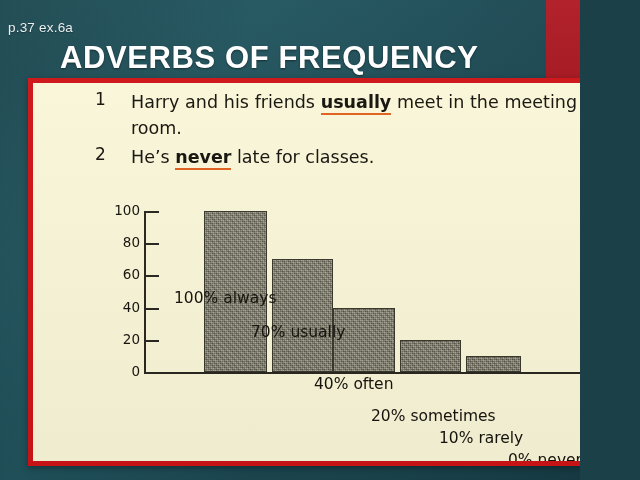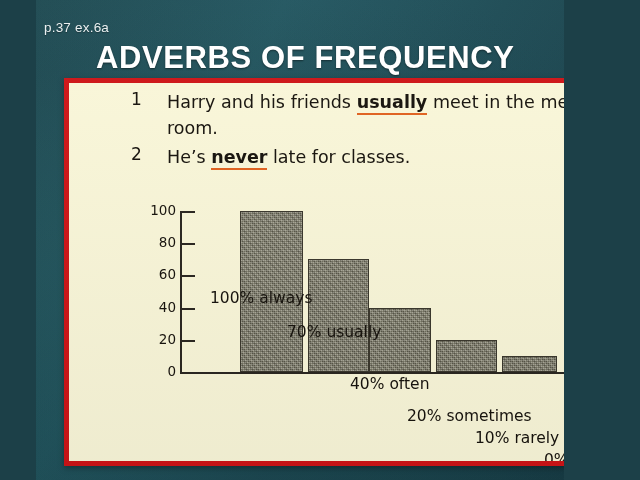--- a/index.html
+++ b/index.html
@@ -2,25 +2,24 @@
 <html><head>
 <meta charset="utf-8">
 <style>
   html,body{margin:0;padding:0;}
   body{
     width:640px;height:480px;overflow:hidden;
     font-family:"Liberation Sans",sans-serif;
     background:#1c4048;
   }
   #slide{
-    position:relative;width:528px;height:480px;overflow:hidden;
+    position:relative;width:580px;height:480px;overflow:hidden;
     background:
       radial-gradient(ellipse 520px 360px at 20% 58%, rgba(35,86,94,0.85) 0%, rgba(28,66,74,0.25) 60%, rgba(22,54,62,0) 100%),
       linear-gradient(118deg,#1d4a52 0%, #225862 32%, #1c4a54 60%, #173c45 100%);
-    margin-left: 36px;
   }
   #slide::after{
     content:"";position:absolute;inset:0;pointer-events:none;
     background:linear-gradient(180deg,rgba(255,255,255,0.03) 0%,rgba(0,0,0,0.05) 100%);
   }
 
   
   .accent-bar{
     position:absolute;left:546px;top:0;width:68px;height:79px;
     background:linear-gradient(180deg,#b01b25 0%,#a5161f 100%);

